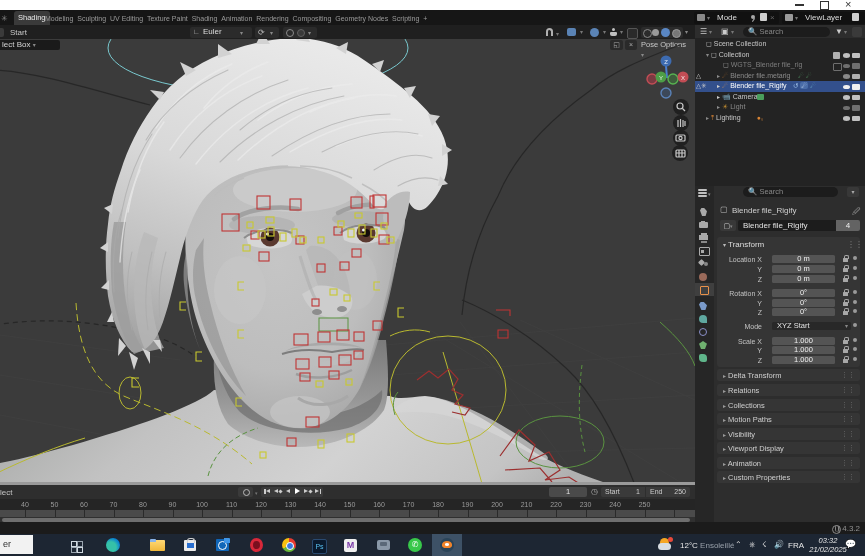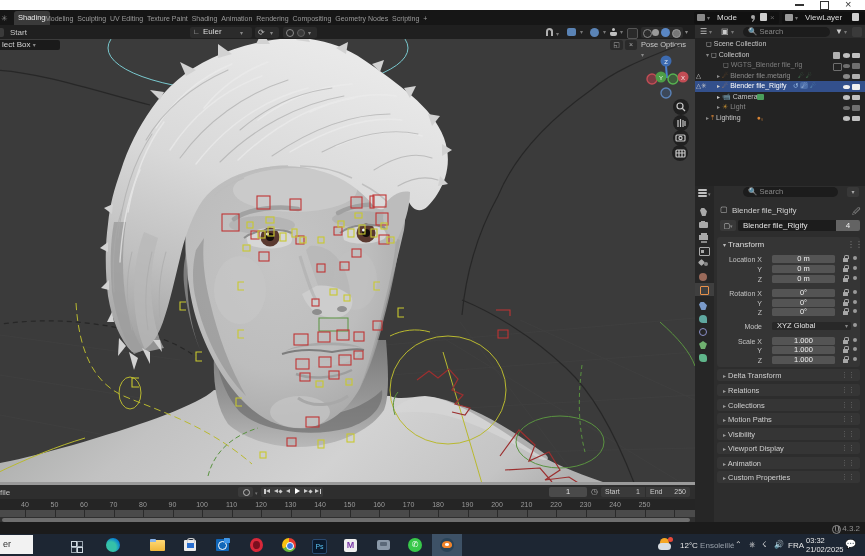--- a/index.html
+++ b/index.html
@@ -483,21 +483,21 @@
     <div class="abs" style="left:77px;top:112.5px;width:63px;height:8.5px;background:#545454;border-radius:1.5px;color:#efefef;font-size:7.5px;text-align:center;line-height:8.5px;">0°</div>
     <div class="abs" style="left:148px;top:115.5px;width:5px;height:4px;background:#a8a8a8;border-radius:0.5px;"></div>
     <div class="abs" style="left:149px;top:113.0px;width:3px;height:3px;border:1px solid #a8a8a8;border-bottom:none;border-radius:2px 2px 0 0;"></div>
     <div class="abs" style="left:158px;top:114.0px;width:4px;height:4px;background:#9a9a9a;border-radius:50%;"></div>
   <div class="abs" style="left:18px;top:122.5px;width:49px;text-align:right;color:#c3c3c3;font-size:7px;">Z</div>
     <div class="abs" style="left:77px;top:121.5px;width:63px;height:8.5px;background:#545454;border-radius:1.5px;color:#efefef;font-size:7.5px;text-align:center;line-height:8.5px;">0°</div>
     <div class="abs" style="left:148px;top:124.5px;width:5px;height:4px;background:#a8a8a8;border-radius:0.5px;"></div>
     <div class="abs" style="left:149px;top:122.0px;width:3px;height:3px;border:1px solid #a8a8a8;border-bottom:none;border-radius:2px 2px 0 0;"></div>
     <div class="abs" style="left:158px;top:123.0px;width:4px;height:4px;background:#9a9a9a;border-radius:50%;"></div>
   <div class="abs" style="left:18px;top:136.5px;width:49px;text-align:right;color:#c3c3c3;font-size:7px;">Mode</div>
-    <div class="abs" style="left:77px;top:135.5px;width:79px;height:8.5px;background:#282828;border-radius:1.5px;color:#e2e2e2;font-size:7.5px;line-height:8.5px;"><span style="padding-left:5px;">XYZ Global</span><span style="float:right;padding-right:3px;color:#888;font-size:6px;">▾</span></div>
+    <div class="abs" style="left:77px;top:135.5px;width:79px;height:8.5px;background:#282828;border-radius:1.5px;color:#e2e2e2;font-size:7.5px;line-height:8.5px;"><span style="padding-left:5px;">XYZ Start</span><span style="float:right;padding-right:3px;color:#888;font-size:6px;">▾</span></div>
     <div class="abs" style="left:158px;top:137.0px;width:4px;height:4px;background:#9a9a9a;border-radius:50%;"></div>
   <div class="abs" style="left:18px;top:151.5px;width:49px;text-align:right;color:#c3c3c3;font-size:7px;">Scale X</div>
     <div class="abs" style="left:77px;top:150.5px;width:63px;height:8.5px;background:#545454;border-radius:1.5px;color:#efefef;font-size:7.5px;text-align:center;line-height:8.5px;">1.000</div>
     <div class="abs" style="left:148px;top:153.5px;width:5px;height:4px;background:#a8a8a8;border-radius:0.5px;"></div>
     <div class="abs" style="left:149px;top:151.0px;width:3px;height:3px;border:1px solid #a8a8a8;border-bottom:none;border-radius:2px 2px 0 0;"></div>
     <div class="abs" style="left:158px;top:152.0px;width:4px;height:4px;background:#9a9a9a;border-radius:50%;"></div>
   <div class="abs" style="left:18px;top:160.5px;width:49px;text-align:right;color:#c3c3c3;font-size:7px;">Y</div>
     <div class="abs" style="left:77px;top:159.5px;width:63px;height:8.5px;background:#545454;border-radius:1.5px;color:#efefef;font-size:7.5px;text-align:center;line-height:8.5px;">1.000</div>
     <div class="abs" style="left:148px;top:162.5px;width:5px;height:4px;background:#a8a8a8;border-radius:0.5px;"></div>
     <div class="abs" style="left:149px;top:160.0px;width:3px;height:3px;border:1px solid #a8a8a8;border-bottom:none;border-radius:2px 2px 0 0;"></div>
@@ -537,21 +537,21 @@
     <span class="abs" style="left:6px;top:2px;color:#cfcfcf;font-size:7.5px;"><span style="font-size:6px;color:#999;">▸</span> Animation</span>
     <span class="abs" style="right:5px;top:2px;color:#777;font-size:7px;">⋮⋮</span>
   </div>
 <div class="abs" style="left:717px;top:471.0px;width:143px;height:12px;background:#353535;border-radius:2.5px;">
     <span class="abs" style="left:6px;top:2px;color:#cfcfcf;font-size:7.5px;"><span style="font-size:6px;color:#999;">▸</span> Custom Properties</span>
     <span class="abs" style="right:5px;top:2px;color:#777;font-size:7px;">⋮⋮</span>
   </div>
 
 <div class="abs" style="left:0;top:482px;width:695px;height:2.5px;background:#9a9a9a;"></div>
 <div class="abs" style="left:0;top:484.5px;width:695px;height:14px;background:#2e2e2e;">
-  <div class="abs" style="left:0px;top:3px;color:#c5c5c5;font-size:8px;">file</div>
+  <div class="abs" style="left:0px;top:3px;color:#c5c5c5;font-size:8px;">lect</div>
   <div class="abs" style="left:238px;top:2px;width:15px;height:10px;background:#3a3a3a;border-radius:2px;"></div>
   <div class="abs" style="left:242.5px;top:4.5px;width:5px;height:5px;border:1.2px solid #bbb;border-radius:50%;"></div>
   <div class="abs" style="left:255px;top:5px;color:#777;font-size:5px;">▾</div>
   <div class="abs" style="left:261px;top:2px;width:62px;height:10px;background:#3a3a3a;border-radius:2px;"></div>
   <div class="abs" style="left:264px;top:4px;width:1.5px;height:5px;background:#ccc;"></div>
     <div class="abs" style="left:266px;top:4px;width:0;height:0;border-right:4px solid #ccc;border-top:2.5px solid transparent;border-bottom:2.5px solid transparent;"></div>
   <div class="abs" style="left:274px;top:4px;width:0;height:0;border-right:4px solid #ccc;border-top:2.5px solid transparent;border-bottom:2.5px solid transparent;"></div>
     <div class="abs" style="left:278.5px;top:5.5px;width:3px;height:3px;background:#ccc;transform:rotate(45deg);"></div>
   <div class="abs" style="left:286px;top:4px;width:0;height:0;border-right:4.5px solid #ccc;border-top:2.8px solid transparent;border-bottom:2.8px solid transparent;"></div>
   <div class="abs" style="left:295px;top:3.5px;width:0;height:0;border-left:5.5px solid #fff;border-top:3.2px solid transparent;border-bottom:3.2px solid transparent;"></div>
@@ -652,15 +652,15 @@
     <div class="abs" style="left:444.5px;top:9px;width:4px;height:2.5px;background:#fff;border-radius:50%;"></div>
   <div class="abs" style="left:660px;top:4px;width:9px;height:9px;background:#f5a623;border-radius:50%;"></div>
   <div class="abs" style="left:658px;top:9px;width:13px;height:7px;background:#d8dde2;border-radius:4px;"></div>
   <div class="abs" style="left:668px;top:3px;width:5px;height:5px;background:#e84a3a;border-radius:50%;"></div>
   <div class="abs" style="left:680px;top:6.5px;color:#e8e8e8;font-size:8px;">12°C <span style="color:#98a0aa;">Ensoleillé</span></div>
   <div class="abs" style="left:735px;top:6px;color:#ddd;font-size:8px;">⌃</div>
   <div class="abs" style="left:749px;top:6px;color:#ddd;font-size:8px;">⎈</div>
   <div class="abs" style="left:762px;top:6px;color:#ddd;font-size:8px;">☇</div>
   <div class="abs" style="left:774px;top:6px;color:#ddd;font-size:8px;">🔊</div>
   <div class="abs" style="left:788px;top:6.5px;color:#e8e8e8;font-size:8px;">FRA</div>
-  <div class="abs" style="left:806px;top:2px;color:#e8e8e8;font-size:7.5px;width:44px;line-height:9px;">03:32<br>21/02/2025</div>
+  <div class="abs" style="left:806px;top:2px;color:#e8e8e8;font-size:7.5px;text-align:center;width:44px;line-height:9px;font-style:italic;">03:32<br>21/02/2025</div>
   <div class="abs" style="left:845px;top:5px;color:#e8e8e8;font-size:9px;">💬</div>
 </div>
 
 </body></html>

